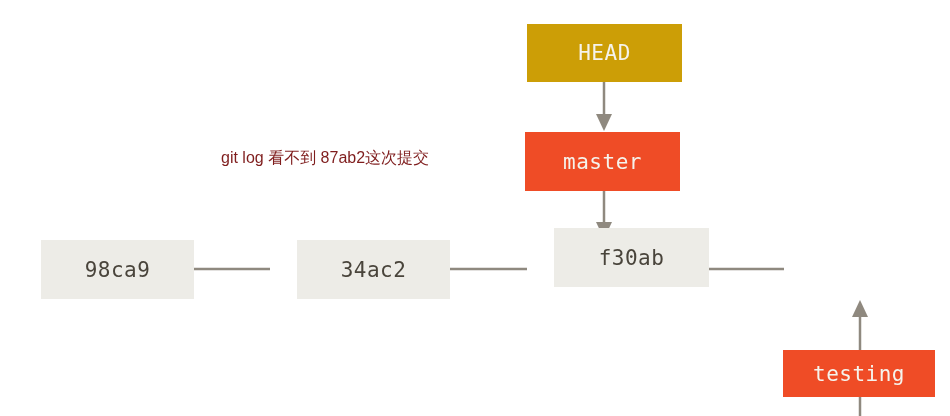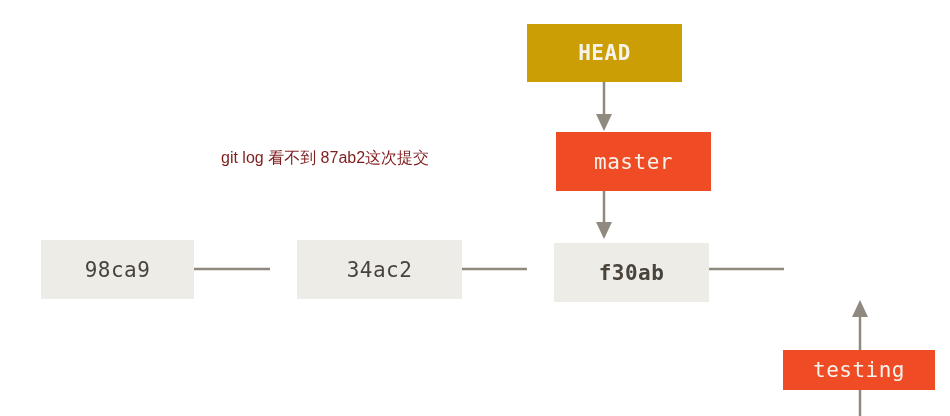--- a/index.html
+++ b/index.html
@@ -20,31 +20,31 @@
   .node {
     position: absolute;
     z-index: 2;
     display: flex;
     align-items: center;
     justify-content: center;
     font-size: 21px;
     letter-spacing: 0.5px;
   }
   .pointer-node { color: #f5f3ec; }
-  .head-node    { background: #cc9e06; font-weight: bold; }
+  .head-node    { background: #cc9e06; }
   .branch-node  { background: #ef4c26; }
   .commit-node  { background: #edece7; color: #49443b; margin-left: 27px; }
 
   .box-head    { left: 527px; top:  24px; width: 155px; height: 58px; }
-  .box-master  { left: 556px; top: 132px; width: 155px; height: 59px; }
-  .box-testing { left: 783px; top: 350px; width: 152px; height: 40px; text-align: center; }
+  .box-master  { left: 525px; top: 132px; width: 155px; height: 59px; }
+  .box-testing { left: 783px; top: 350px; width: 152px; height: 47px; text-align: center; }
 
   .box-c0 { left:  14px; top: 240px; width: 153px; height: 59px; }
-  .box-c1 { left: 270px; top: 240px; width: 165px; height: 59px; }
-  .box-c2 { left: 527px; top: 243px; width: 155px; height: 59px; font-weight: bold; }
+  .box-c1 { left: 270px; top: 240px; width: 153px; height: 59px; }
+  .box-c2 { left: 527px; top: 228px; width: 155px; height: 59px; }
   .box-c3 { left: 784px; top: 240px; width: 153px; height: 59px; }
 
   .annotation {
     position: absolute;
     left: 221px; top: 148px;
     z-index: 3;
     color: #7f1d1d;
     font-family: "Liberation Sans", "DejaVu Sans", sans-serif;
     font-size: 16px;
     white-space: nowrap;

